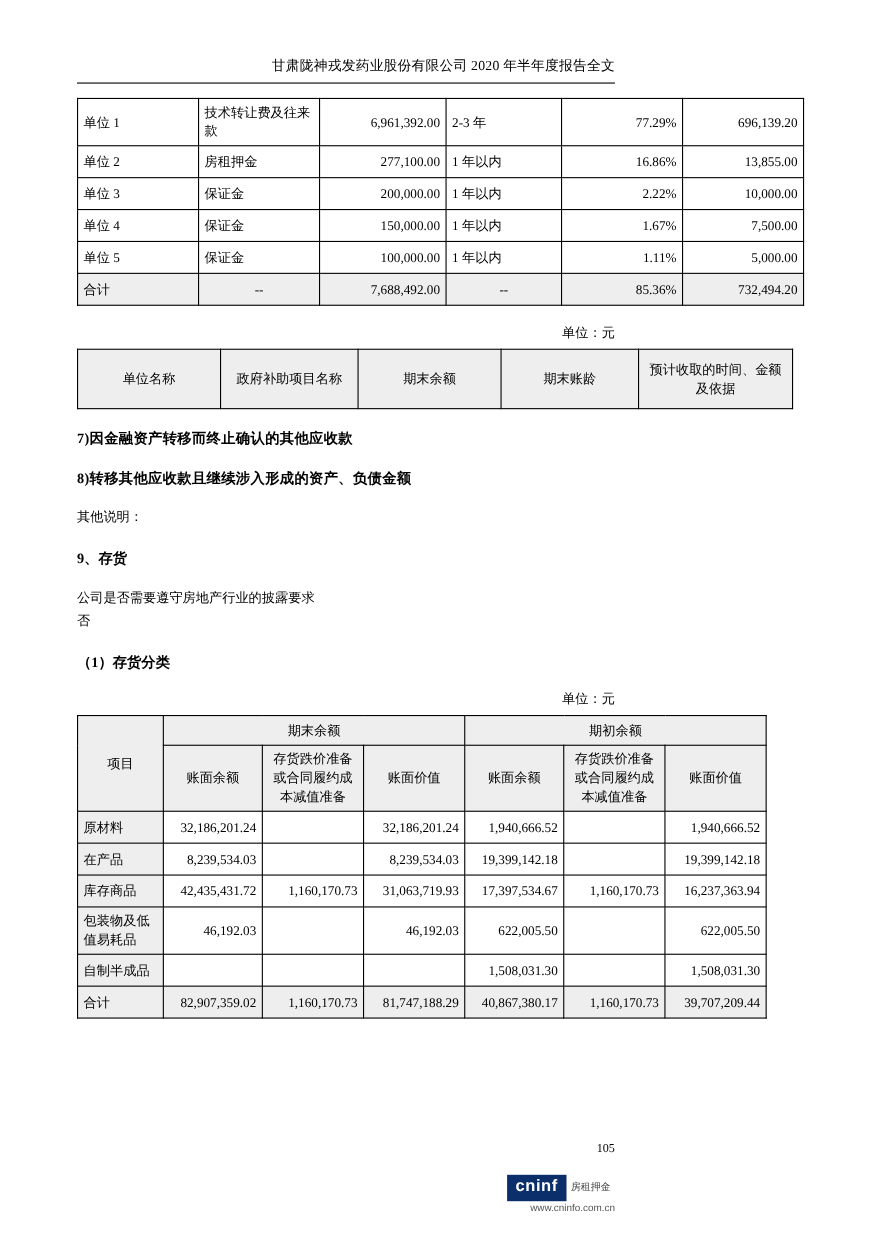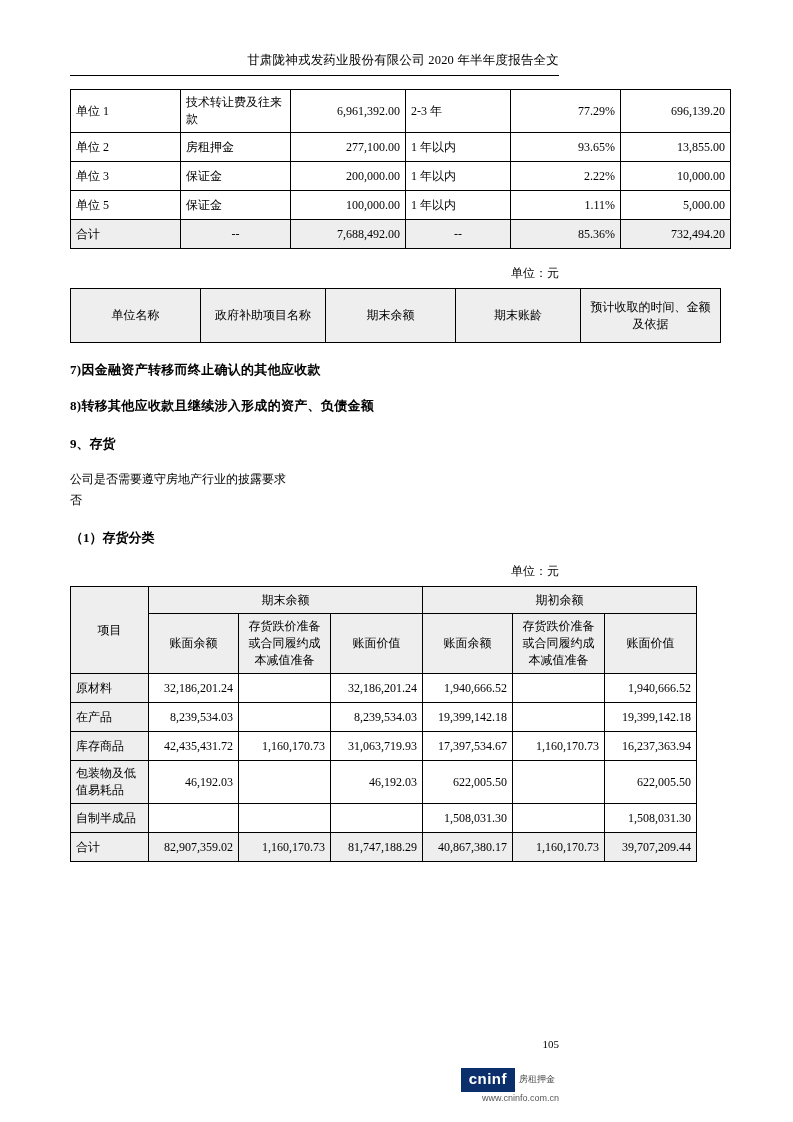--- a/index.html
+++ b/index.html
@@ -135,30 +135,38 @@
         <td class="num">6,961,392.00</td>
         <td class="lft">2-3 年</td>
         <td class="num">77.29%</td>
         <td class="num">696,139.20</td>
       </tr>
       <tr>
         <td class="lft">单位 2</td>
         <td class="lft">房租押金</td>
         <td class="num">277,100.00</td>
         <td class="lft">1 年以内</td>
-        <td class="num">93.65%</td>
+        <td class="num">16.86%</td>
         <td class="num">13,855.00</td>
       </tr>
       <tr>
         <td class="lft">单位 3</td>
         <td class="lft">保证金</td>
         <td class="num">200,000.00</td>
         <td class="lft">1 年以内</td>
         <td class="num">2.22%</td>
         <td class="num">10,000.00</td>
+      </tr>
+      <tr>
+        <td class="lft">单位 4</td>
+        <td class="lft">保证金</td>
+        <td class="num">150,000.00</td>
+        <td class="lft">1 年以内</td>
+        <td class="num">1.67%</td>
+        <td class="num">7,500.00</td>
       </tr>
       <tr>
         <td class="lft">单位 5</td>
         <td class="lft">保证金</td>
         <td class="num">100,000.00</td>
         <td class="lft">1 年以内</td>
         <td class="num">1.11%</td>
         <td class="num">5,000.00</td>
       </tr>
       <tr class="shade">
@@ -191,20 +199,21 @@
         <td class="hdrcell">期末账龄</td>
         <td class="hdrcell">预计收取的时间、金额及依据</td>
       </tr>
     </tbody>
   </table>
 
   <div class="sec">7)因金融资产转移而终止确认的其他应收款</div>
 
   <div class="sec">8)转移其他应收款且继续涉入形成的资产、负债金额</div>
 
+  <div class="plain">其他说明：</div>
 
   <div class="sec2">9、存货</div>
 
   <div class="plain">公司是否需要遵守房地产行业的披露要求</div>
   <div class="plain" style="margin-top:4px;">否</div>
 
   <div class="sec2">（1）存货分类</div>
 
   <div class="unit-line">单位：元</div>
 

